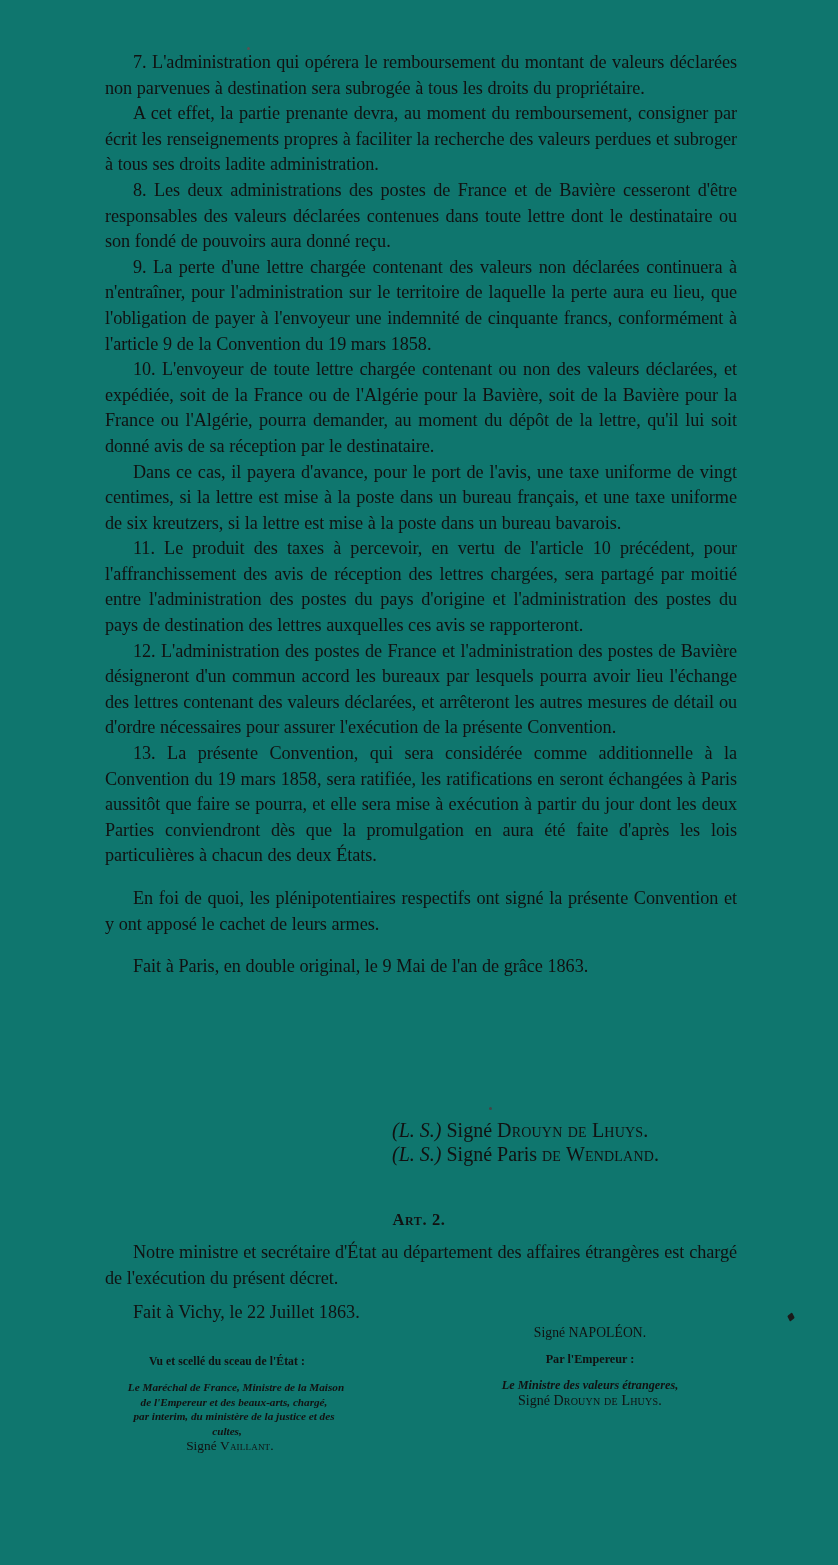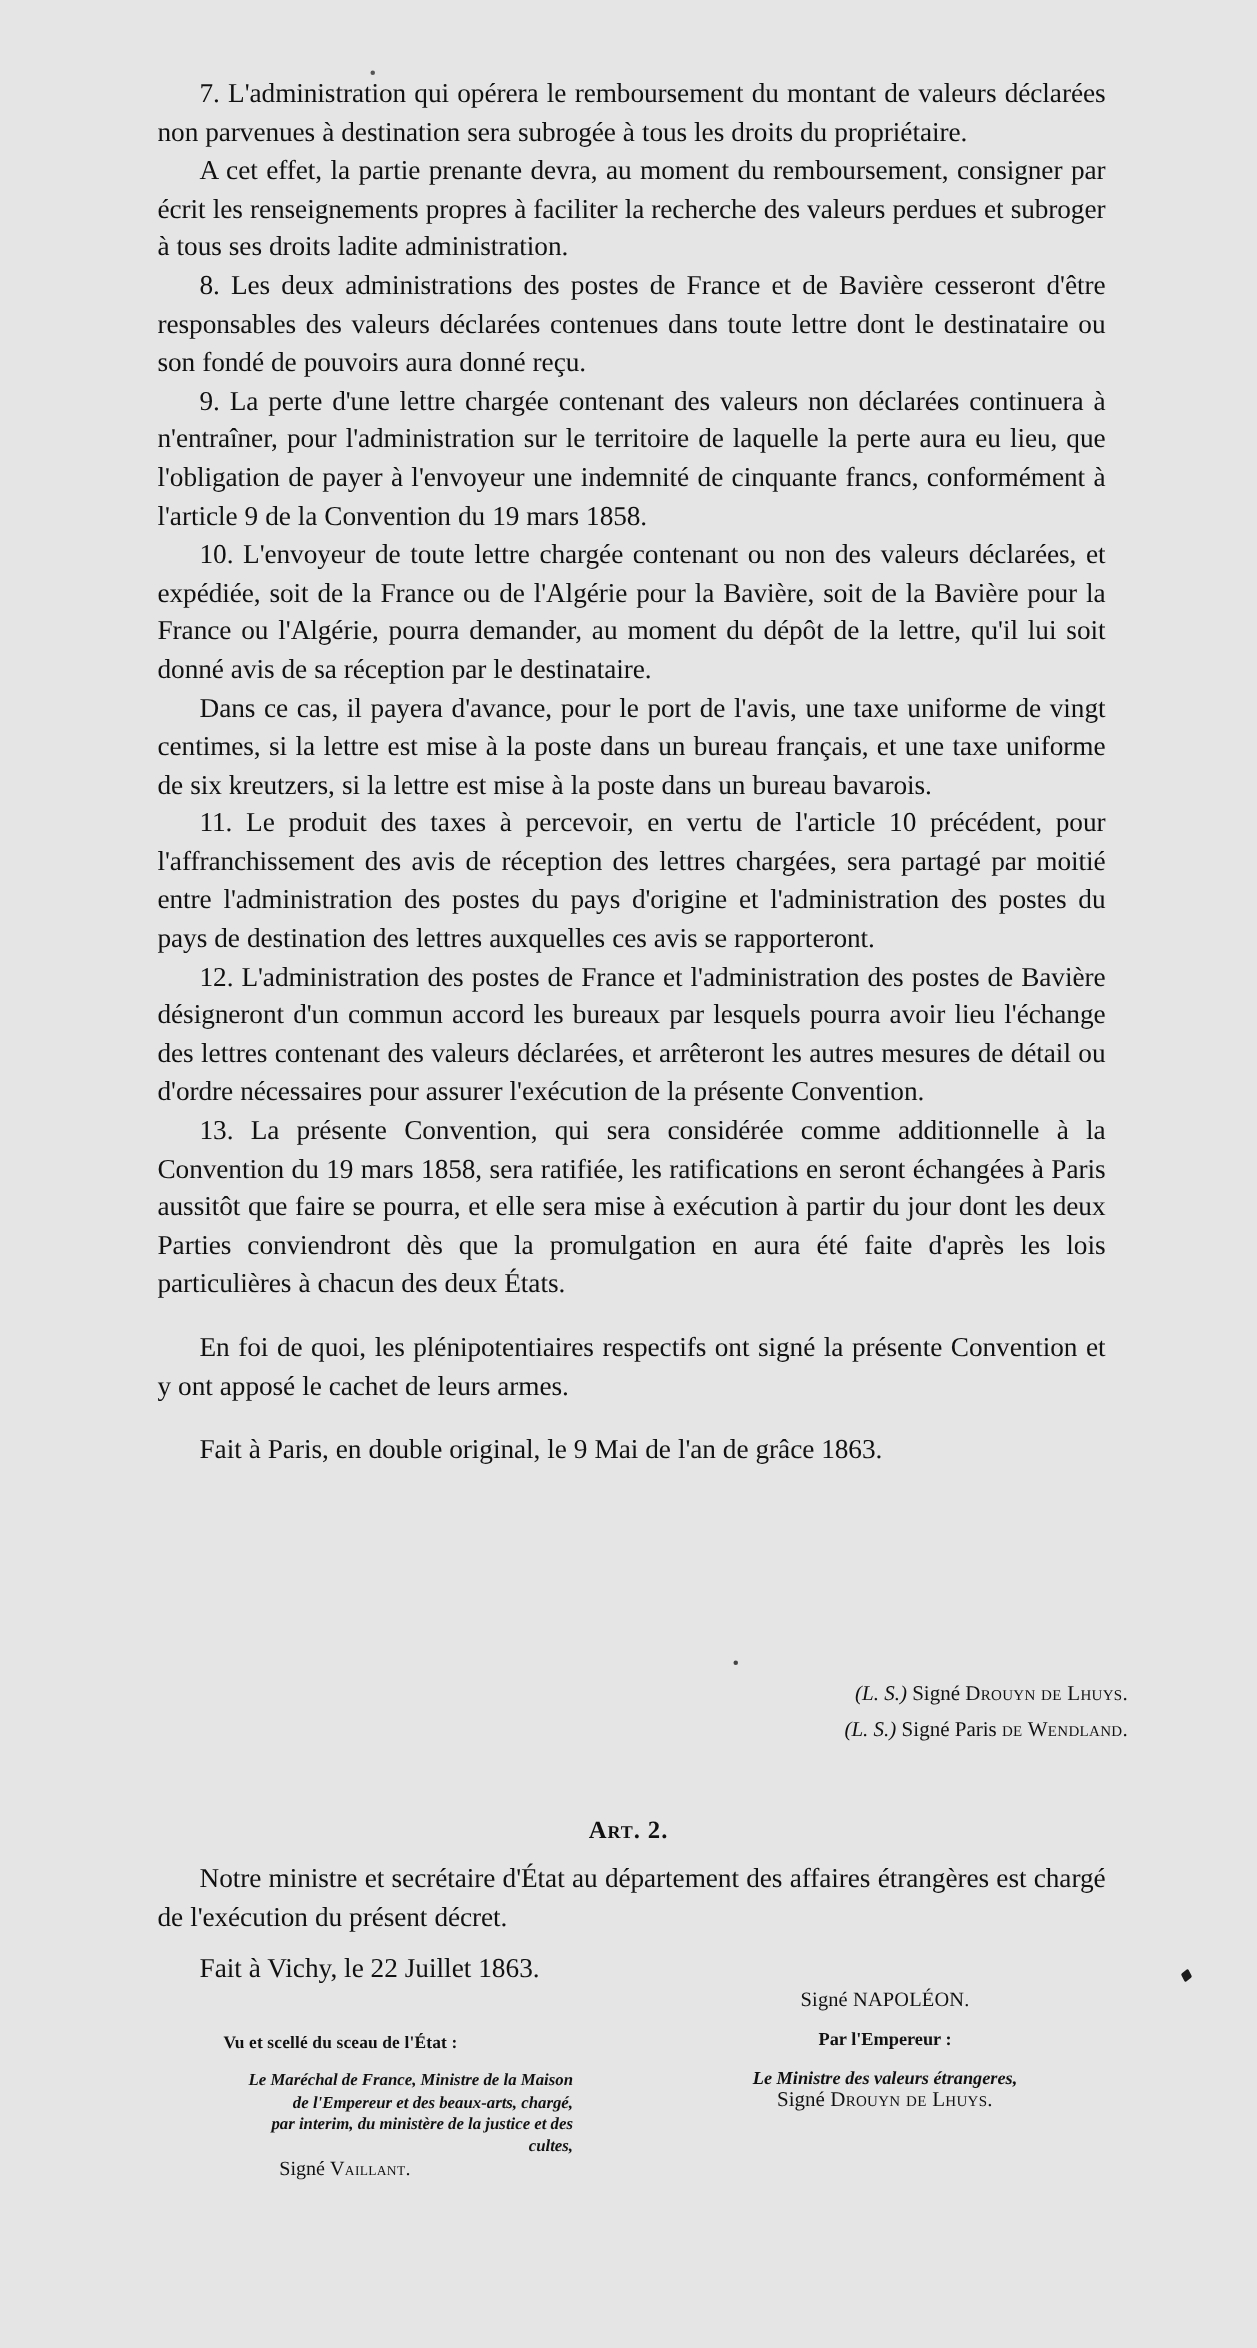--- a/index.html
+++ b/index.html
@@ -5,21 +5,21 @@
   html, body {
     margin: 0;
     padding: 0;
     background: #ffffff;
   }
   .page {
     position: relative;
     width: 838px;
     height: 1565px;
     margin: 0 auto;
-    background: #e5e5e5;
+    background: #0f766e;
     font-family: "Liberation Serif", "DejaVu Serif", serif;
     color: #111111;
     overflow: hidden;
   }
   .body-col {
     position: absolute;
     left: 105px;
     top: 50px;
     width: 632px;
   }
@@ -33,23 +33,22 @@
     letter-spacing: -0.05px;
     word-spacing: 0.2px;
   }
   p.spaced { margin-top: 17px; }
 
   .sig-block {
     position: absolute;
     left: 392px;
     top: 1118px;
     width: 360px;
-    font-size: 14px;
+    font-size: 20px;
     line-height: 24px;
-    text-align: right;
   }
   .sig-block .line { white-space: nowrap; }
   .sc {
     font-variant: small-caps;
     letter-spacing: 0.2px;
   }
   .it { font-style: italic; }
 
   .art2-head {
     position: absolute;
@@ -89,21 +88,21 @@
     font-size: 11.6px;
     font-weight: bold;
     letter-spacing: 0.1px;
   }
   .foot-left .office {
     margin-top: 12px;
     font-size: 11.2px;
     font-style: italic;
     font-weight: bold;
     line-height: 14.6px;
-    text-align: right;
+    text-align: center;
     padding-left: 18px;
     text-indent: -18px;
   }
   .foot-left .office .l1 { display: block; text-indent: 0; margin-left: 0; }
   .foot-left .office .l2,
   .foot-left .office .l3 { display: block; margin-left: 14px; }
   .foot-left .office .l4 { display: block; }
   .foot-left .signed {
     font-size: 13.4px;
     text-align: center;

